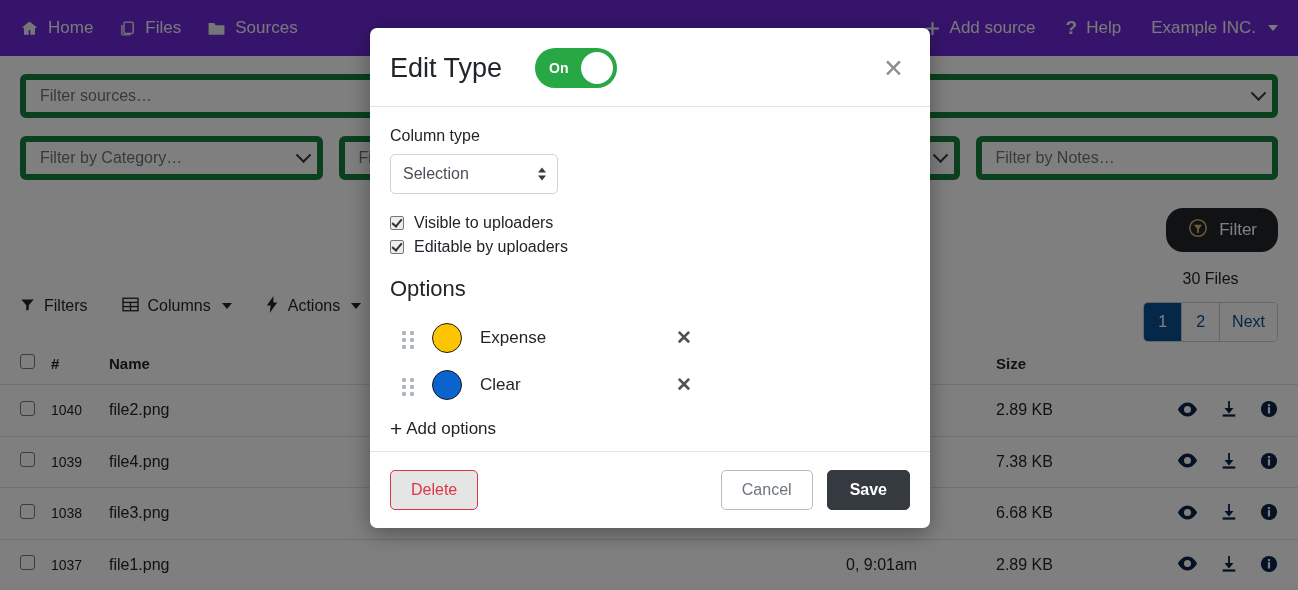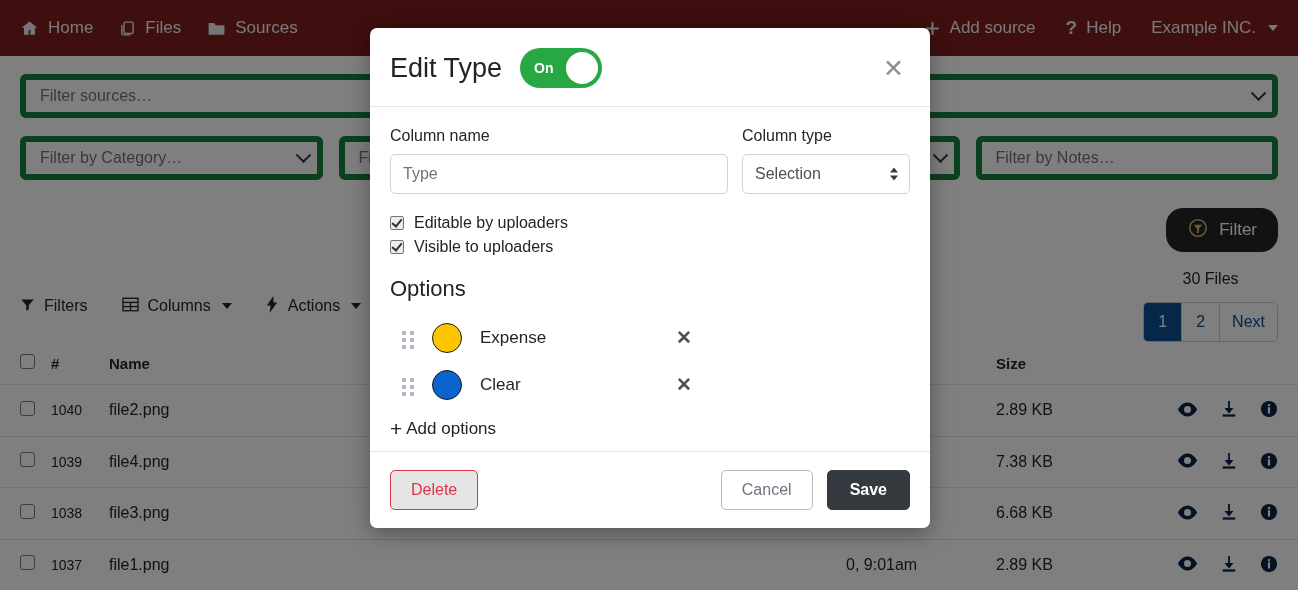--- a/index.html
+++ b/index.html
@@ -9,21 +9,21 @@
     overflow: hidden;
     font-family: "Liberation Sans", sans-serif;
   }
   body { background: #ffffff; position: relative; }
 
   
   #page { position: absolute; inset: 0; background: #fff; }
 
   
   .navbar {
-    height: 56px; background: #7f1d1d; color: #fff;
+    height: 56px; background: #6d28d9; color: #fff;
     display: flex; padding: 0 20px;
     font-size: 17px;
   }
   .nav-left { display: flex; align-items: center; gap: 26px; }
   .nav-right { margin-left: auto; display: flex; align-items: center; gap: 30px; }
   .nav-item { display: flex; align-items: center; gap: 9px; color: #f2f2f2; white-space: nowrap; }
   .nav-item svg { display: block; }
   .caret-down {
     width: 0; height: 0; border-left: 5px solid transparent;
     border-right: 5px solid transparent; border-top: 6px solid #f2f2f2;
@@ -105,20 +105,21 @@
 
   .modal {
     position: absolute; left: 370px; top: 28px;
     width: 560px; background: #fff; border-radius: 7px;
     box-shadow: 0 5px 22px rgba(0,0,0,.35);
     display: flex; flex-direction: column;
   }
   .modal-header {
     display: flex; align-items: center; padding: 20px 24px 18px 20px;
     border-bottom: 1px solid #e3e6e8;
+    gap: 15px;
   }
   .modal-title { font-size: 27px; color: #212529; }
   .toggle {
     margin-left: 18px; width: 82px; height: 40px; border-radius: 20px;
     background: #28a745; position: relative; display: flex;
     align-items: center; cursor: pointer;
   }
   .toggle-label {
     color: #fff; font-size: 14px; font-weight: bold;
     position: absolute; left: 14px;
@@ -503,44 +504,40 @@
     <div class="modal-title">Edit Type</div>
     <div class="toggle">
       <span class="toggle-label">On</span>
       <span class="toggle-knob"></span>
     </div>
     <div class="modal-close">✕</div>
   </div>
 
   <div class="modal-body">
     <div class="form-row">
-      <div class="fg-name">
-        <div class="form-label">Column name</div>
-        <div class="form-input">Type</div>
-      </div>
       <div class="fg-type">
         <div class="form-label">Column type</div>
         <div class="form-select">
           <span>Selection</span>
           <span class="updown">
               <i class="u"></i>
               <i class="d"></i>
             </span>
         </div>
       </div>
     </div>
 
     <div class="check-list">
       <div class="check-row">
         <span class="chk checked"></span>
-        <span class="check-label">Editable by uploaders</span>
+        <span class="check-label">Visible to uploaders</span>
       </div>
       <div class="check-row">
         <span class="chk checked"></span>
-        <span class="check-label">Visible to uploaders</span>
+        <span class="check-label">Editable by uploaders</span>
       </div>
     </div>
 
     <div class="options-title">Options</div>
 
     <div class="opt-row">
       <span class="grip">
         <span></span>
           <span></span>
           <span></span>

